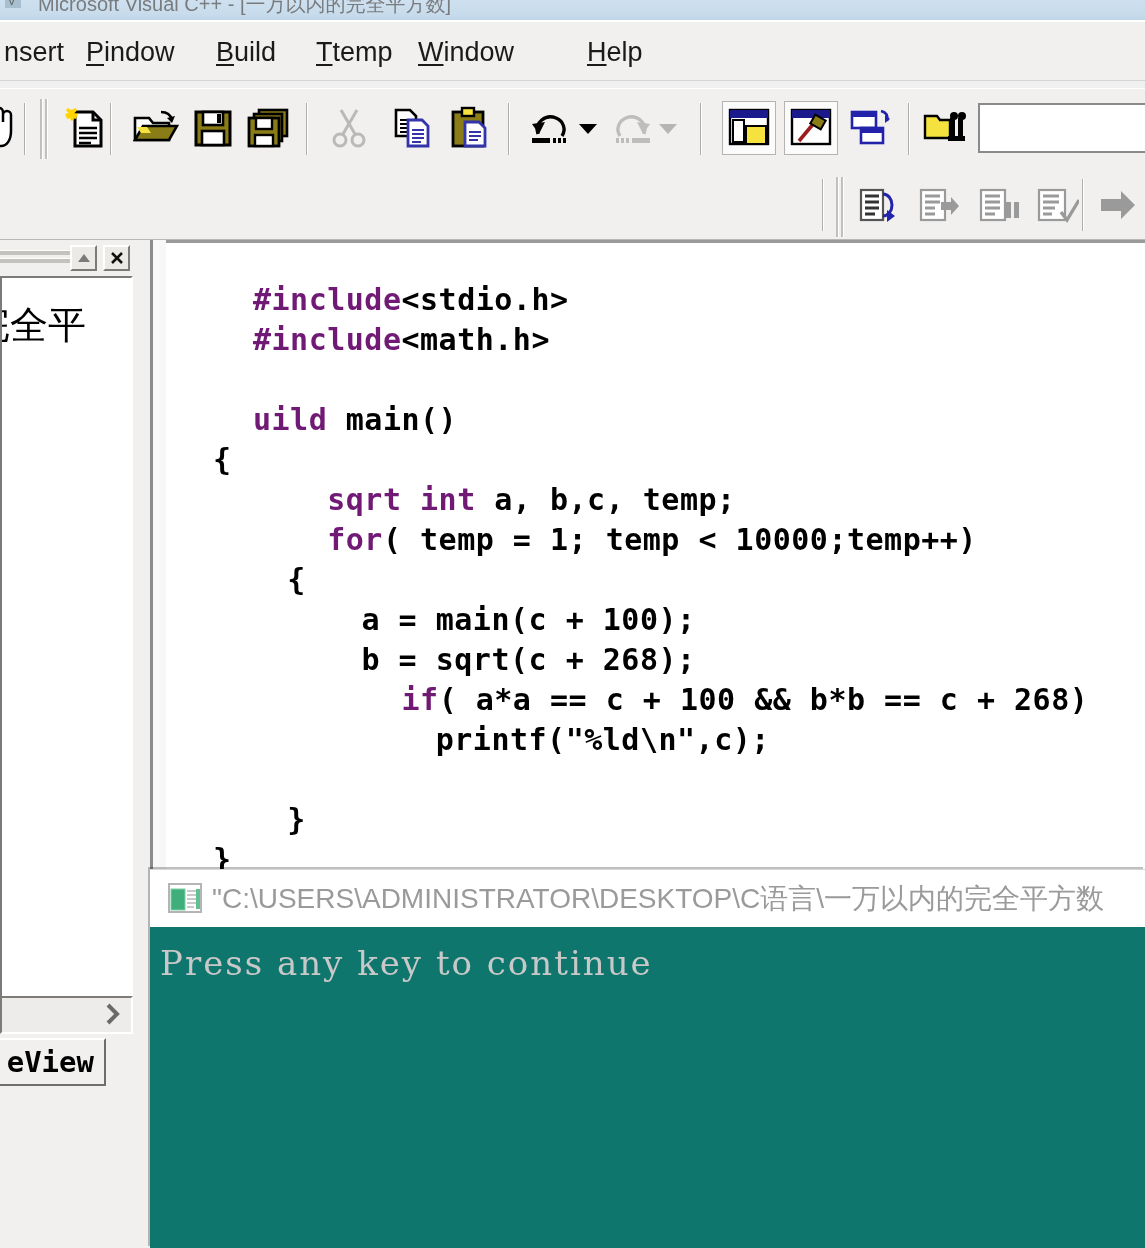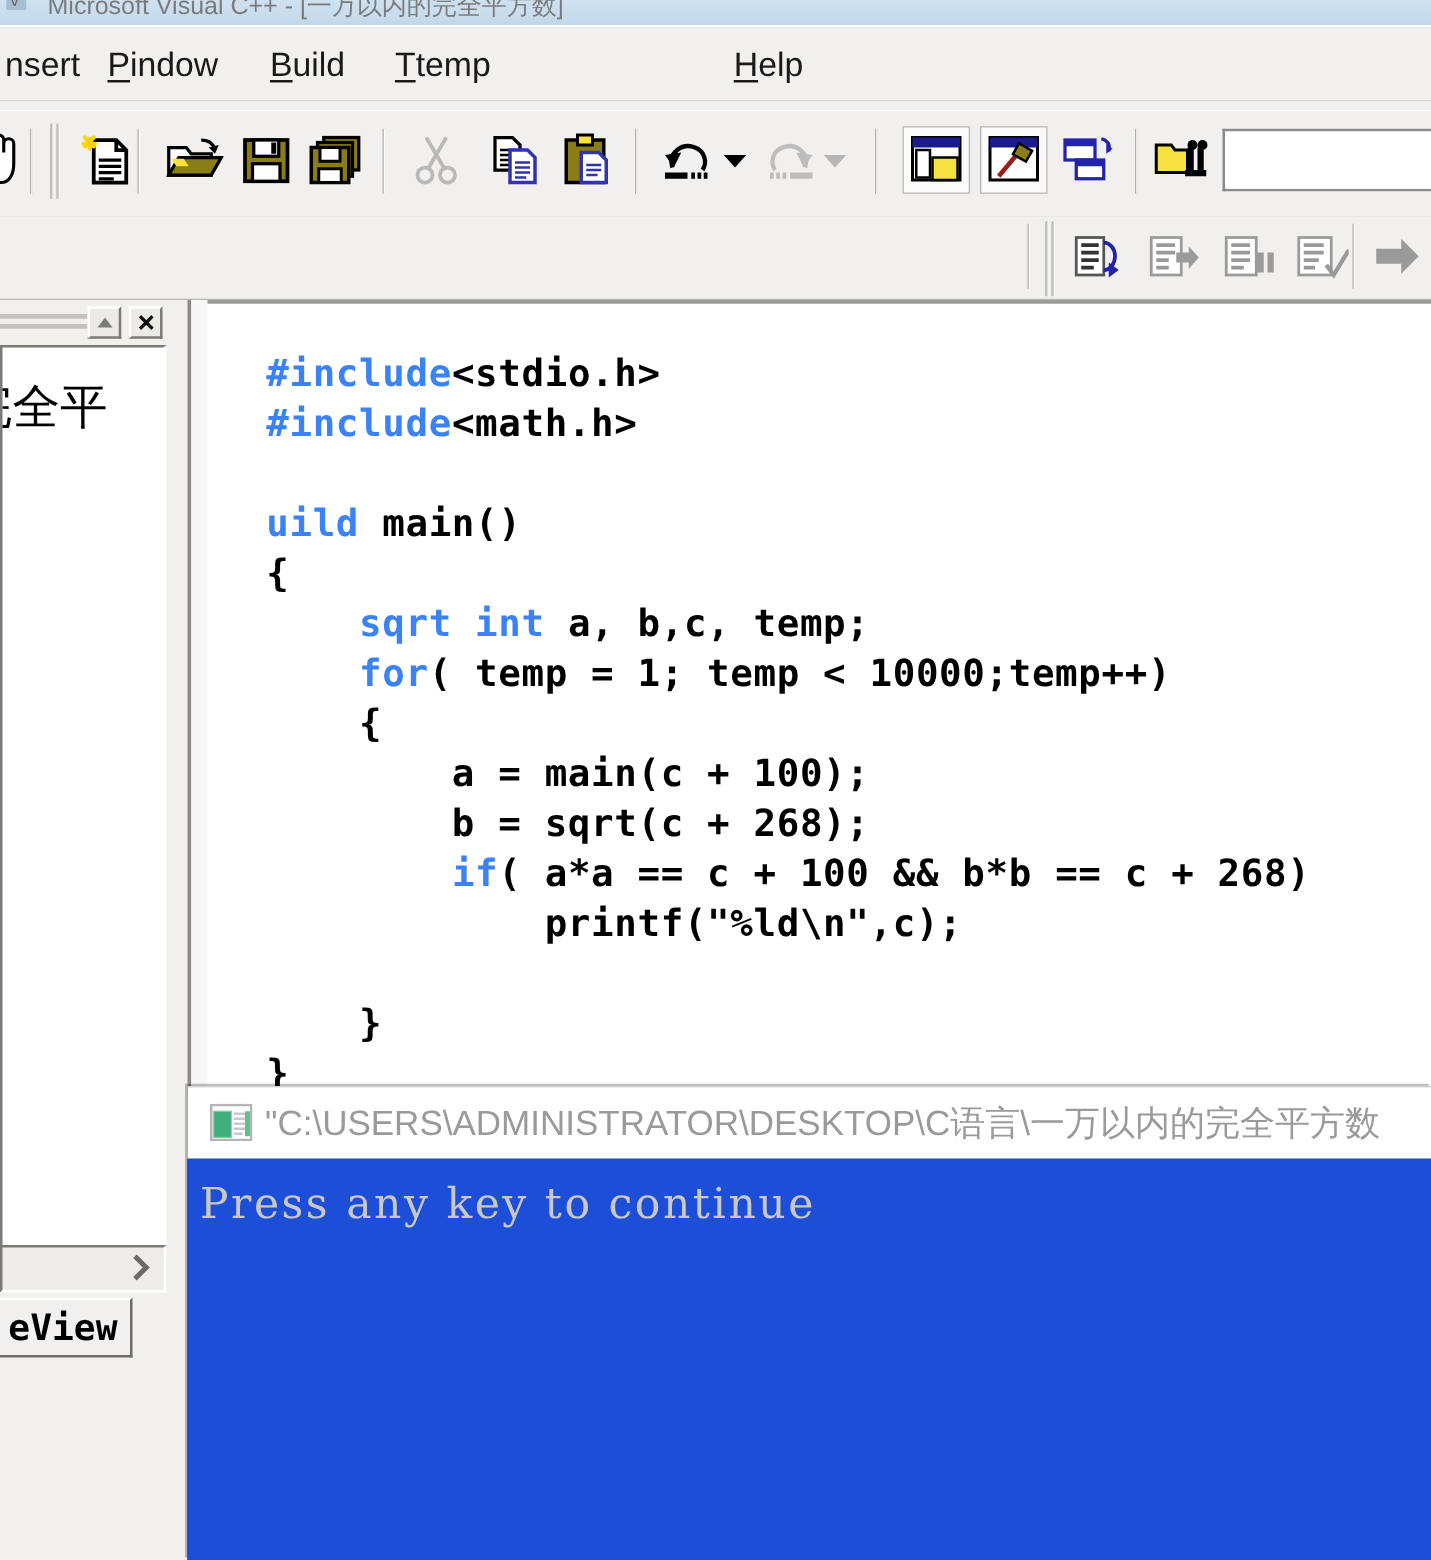--- a/index.html
+++ b/index.html
@@ -140,21 +140,21 @@
   #editor .topline{position:absolute;left:13px;top:0;right:0;height:3px;background:#9a9a9a;}
   #code{
     position:absolute;left:60px;top:10px;
     font-family:"DejaVu Sans Mono","Liberation Mono",monospace;
     font-size:30px;font-weight:bold;
     line-height:40px;
     color:#000000;
     white-space:pre;
     letter-spacing:0.5px;
   }
-  #code .kw{color:#3b82f6;}
+  #code .kw{color:#701a75;margin-left:40px;}
 
   
   #console{
     position:absolute;left:150px;top:869px;width:995px;height:379px;
     background:#000000;
     box-shadow:-2px -2px 0 rgba(0,0,0,.25);
   }
   #console-title{
     position:absolute;left:0;top:0;width:995px;height:58px;
     background:#ffffff;
@@ -162,21 +162,21 @@
     box-sizing:border-box;
     overflow:hidden;
   }
   #console-title .cicon{position:absolute;left:18px;top:13px;width:34px;height:30px;}
   #console-title .ctext{
     position:absolute;left:62px;top:0;height:58px;line-height:58px;
     font-size:28px;color:#9a9a9a;white-space:nowrap;
   }
   #console-body{
     position:absolute;left:0;top:58px;width:995px;height:321px;
-    background:#1d4ed8;overflow:hidden;
+    background:#0f766e;overflow:hidden;
   }
   #console-body .line{
     position:absolute;left:10px;top:16px;
     font-family:"DejaVu Serif","Liberation Serif",serif;
     font-size:34px;color:#c8c8c8;white-space:pre;letter-spacing:2px;
   }
 </style>
 </head>
 <body>
 
@@ -189,20 +189,21 @@
   </span>
   <span class="ttext">Microsoft Visual C++ - [一万以内的完全平方数]</span>
   <span class="tline"></span>
 </div>
 
 <div id="menubar">
   <div class="menu-item" style="left:0px"><span>nsert</span></div>
   <div class="menu-item" style="left:82px"><u>P</u><span>indow</span></div>
   <div class="menu-item" style="left:212px"><u>B</u><span>uild</span></div>
   <div class="menu-item" style="left:312px"><u>T</u><span>temp</span></div>
+  <div class="menu-item" style="left:414px"><u>W</u><span>indow</span></div>
   <div class="menu-item" style="left:583px"><u>H</u><span>elp</span></div>
 </div>
 
 <div id="toolbar1">
 
   <div class="tb-btn" style="left:-28px">
     <svg width="40" height="44" viewBox="0 0 40 44">
       <path d="M10 40 C4 32 4 22 8 18 L8 8 a4 4 0 0 1 8 0 l0 8 0-10 a4 4 0 0 1 8 0 l0 10 0-7 a4 4 0 0 1 8 0 l0 16 c0 9 -4 15 -10 15 z" fill="#ffffff" stroke="#000000" stroke-width="2.5"></path>
     </svg>
   </div>

